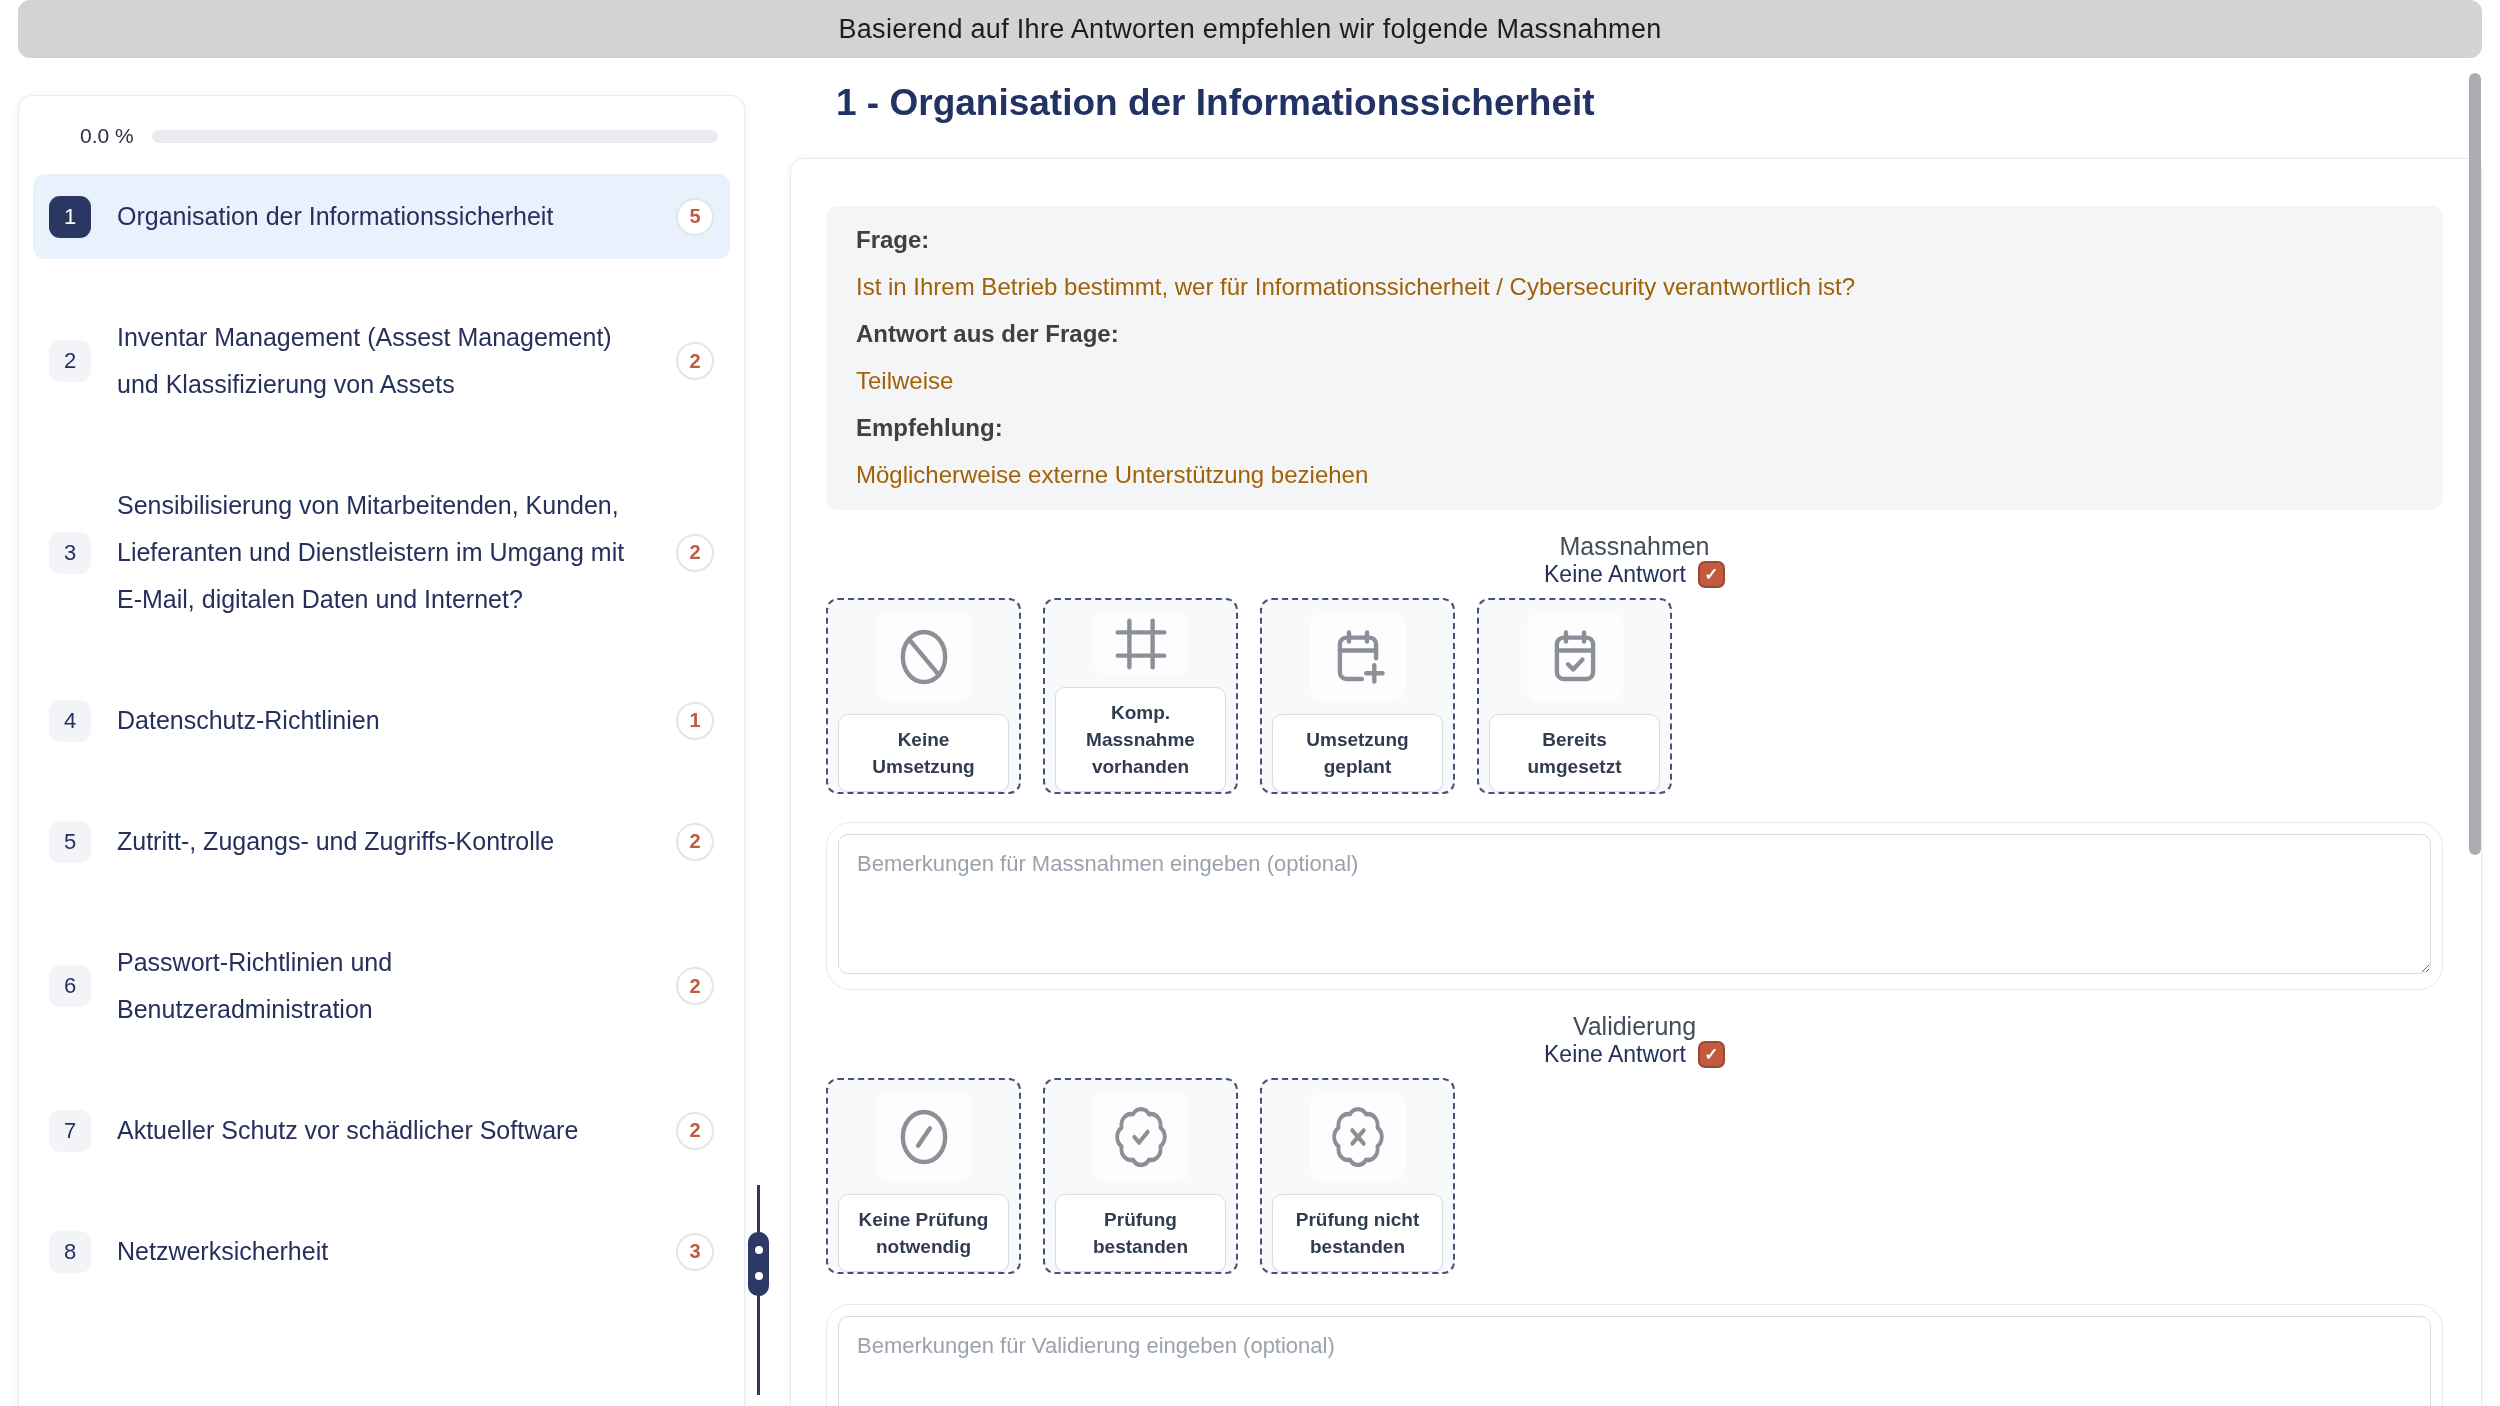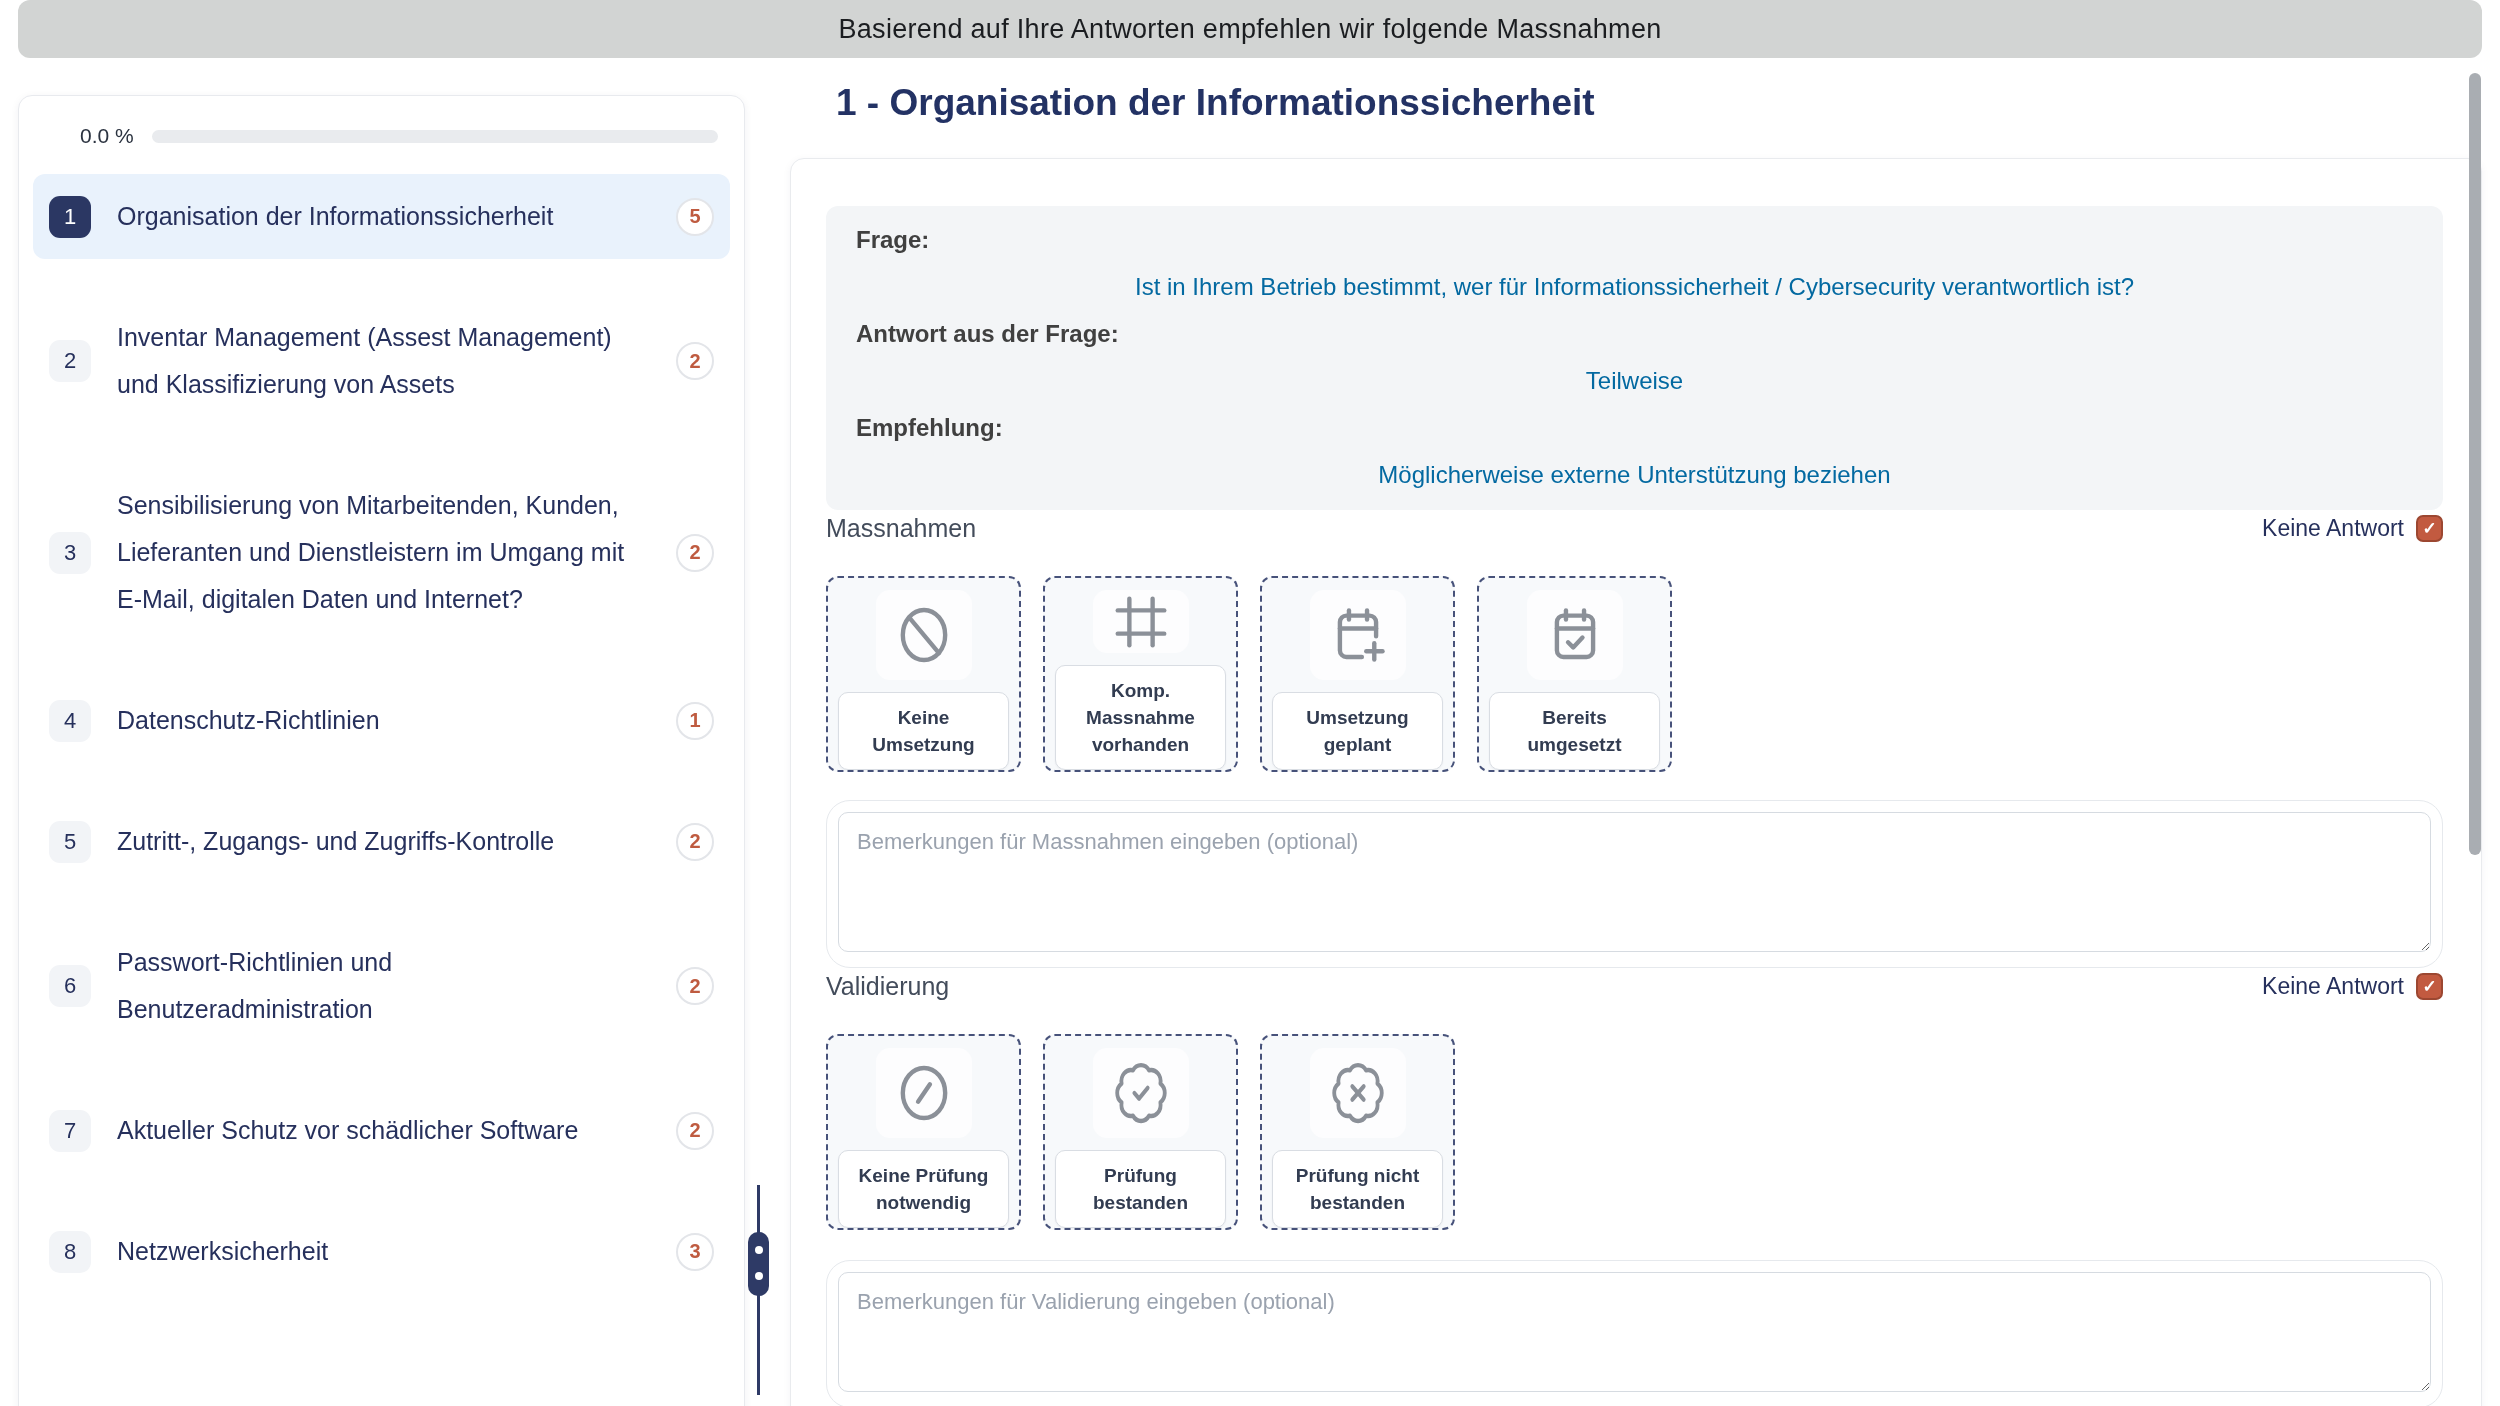--- a/index.html
+++ b/index.html
@@ -51,23 +51,23 @@
   .card-head { display:flex; align-items:flex-start; justify-content:space-between; height:50px; }
   .qnum { font-size:27px; font-weight:700; color:#26305c; padding-top:8px; }
   .history-btn { display:flex; align-items:center; gap:9px; background:#fff;
                  border:2px solid #26305c; border-radius:8px; padding:9px 16px;
                  font-size:20px; font-weight:500; color:#26305c; cursor:pointer; }
   .history-btn svg { display:block; }
 
   .qa-box { margin-top:22px; background:#f3f5f7; border-radius:12px; padding:10px 30px 12px 30px; }
   .qa-line { font-size:24px; line-height:47px; }
   .qa-label { color:#404040; font-weight:700; }
-  .qa-value { color:#0369a1; font-weight:400;text-align:center; }
-
-  .section-row { display:flex; align-items:center; justify-content:space-between; height:36px; }
+  .qa-value { color:#a16207; font-weight:400; }
+
+  .section-row { margin-top:22px; display:flex; align-items:center; justify-content:flex-start; height:36px;flex-direction:column; }
   .section-label { font-size:25px; color:#434c5b; }
   .ka-group { display:flex; align-items:center; gap:12px; }
   .ka-label { font-size:23px; color:#26305c; font-weight:500; }
   .ka-checkbox { width:27px; height:27px; border-radius:7px; background:#c25a40; border:2px solid #9c4731;
                  display:flex; align-items:center; justify-content:center; cursor:pointer;
                  color:#fff; font-size:17px; font-weight:700; }
 
   .options-row { margin-top:30px; display:flex; gap:22px; }
   .option-card { width:195px; height:196px; border:2px dashed #47527a; border-radius:12px;
                  background:#f7f9fb; display:flex; flex-direction:column; align-items:center;

